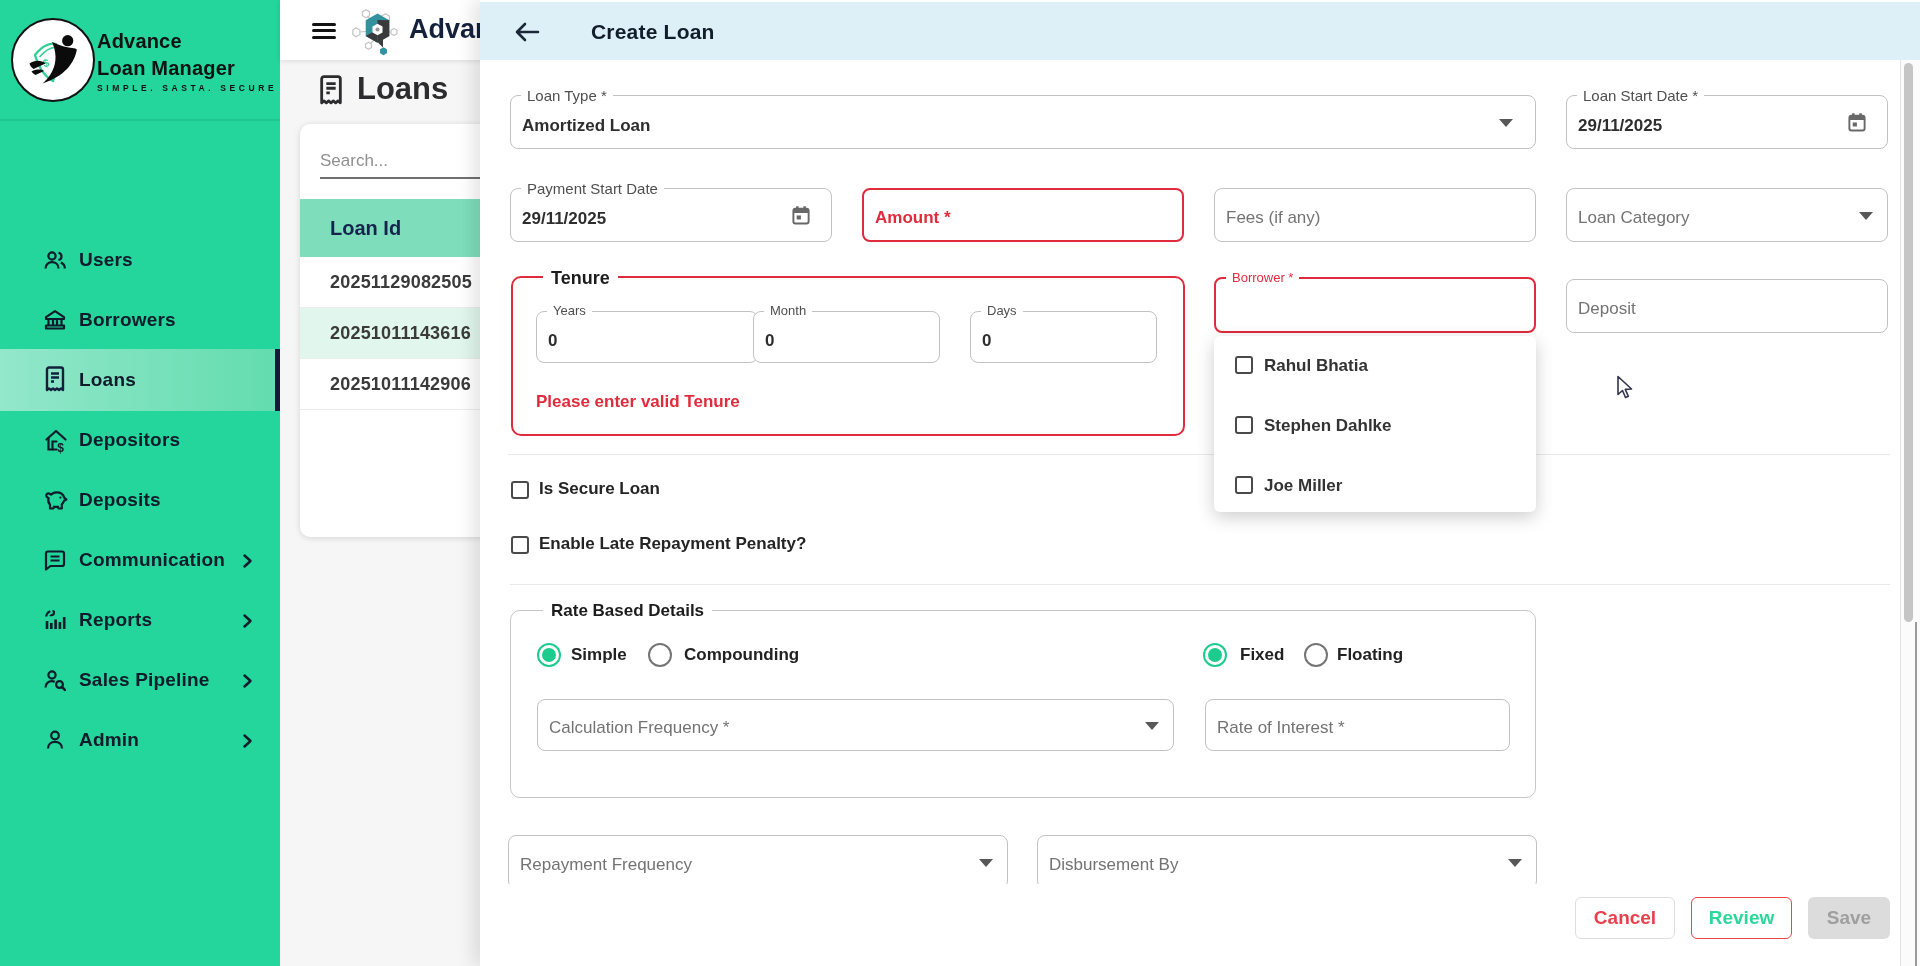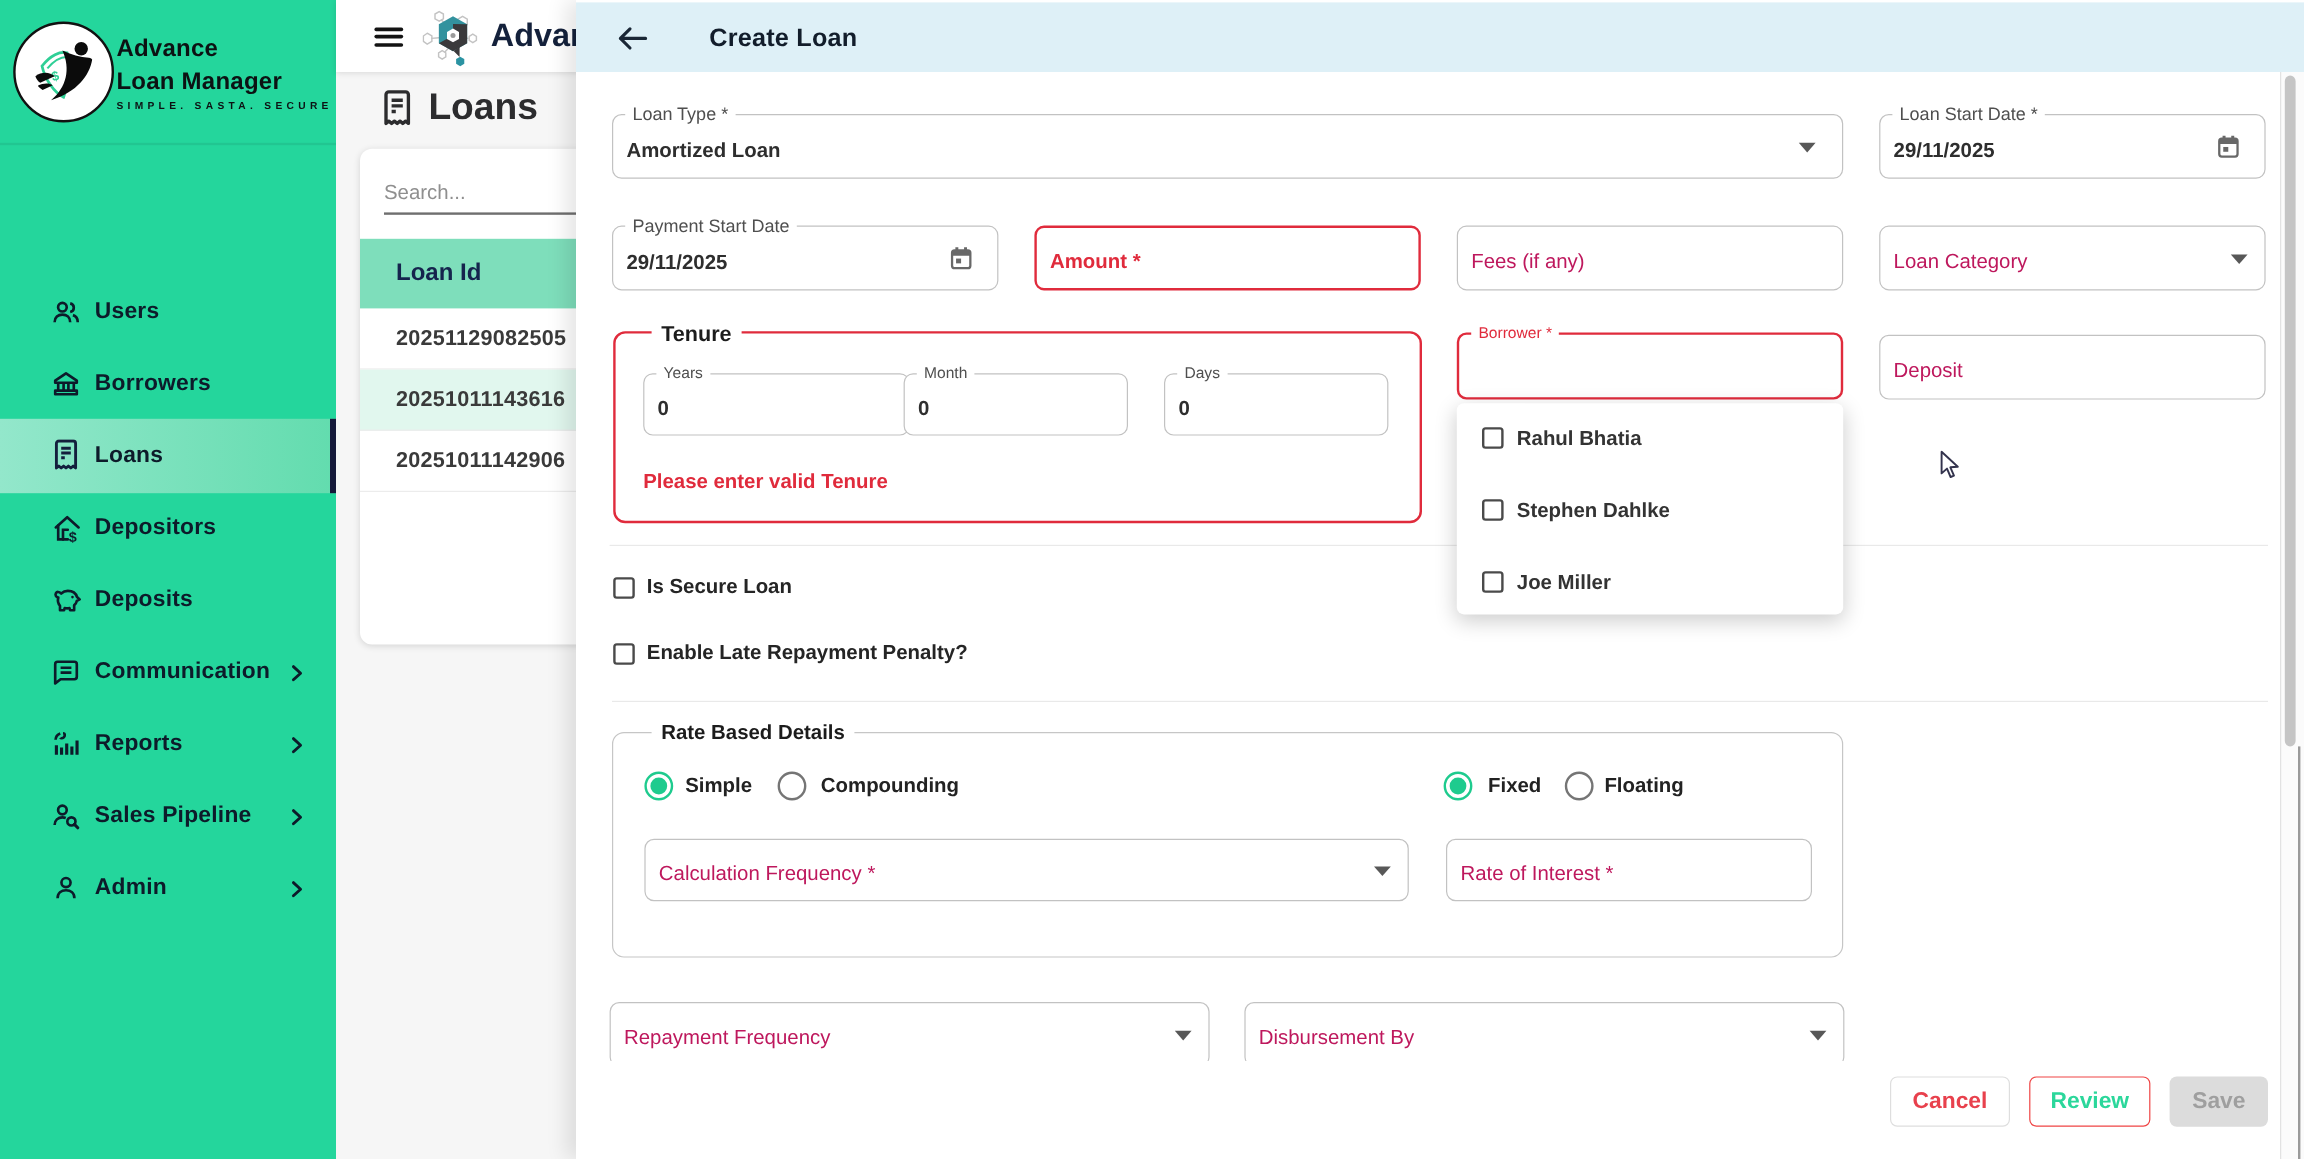--- a/index.html
+++ b/index.html
@@ -42,21 +42,21 @@
 .p-header { position:absolute; left:0; top:2px; width:100%; height:58px; background:#def0f7; }
 .p-title { position:absolute; left:83px; top:18px; font-size:21px; font-weight:700; color:#121d2b; letter-spacing:.2px;margin-left:28px; }
 
 
 .fld { position:absolute; background:#fff; border:1px solid #c2c2c2; border-radius:8px; }
 .fld.red { border:2px solid #e02b3c; }
 .flabel { position:absolute; top:-9px; left:10px; background:#fff; padding:0 6px; font-size:15px; color:#4f4f4f; white-space:nowrap; }
 .flabel.sm { font-size:13px; }
 .flabel.redt { color:#e02b3c; }
 .fval { position:absolute; left:11px; top:calc(50% + 4px); transform:translateY(-50%); font-size:17px; font-weight:600; color:#2e2e2e; white-space:nowrap; }
-.fph { position:absolute; left:11px; top:calc(50% + 3px); transform:translateY(-50%); font-size:17px; color:#be185d; white-space:nowrap; }
+.fph { position:absolute; left:11px; top:calc(50% + 3px); transform:translateY(-50%); font-size:17px; color:#737373; white-space:nowrap; }
 .fph.redt { color:#e02b3c; font-weight:600; }
 .caret { position:absolute; right:14px; top:50%; margin-top:-3px; width:0; height:0; border-left:7px solid transparent; border-right:7px solid transparent; border-top:8px solid #585858; }
 .calic { position:absolute; right:20px; top:50%; transform:translateY(-50%); width:20px; height:20px; }
 
 .fieldset { position:absolute; border-radius:10px; }
 .legend { position:absolute; top:-10px; background:#fff; padding:0 8px; font-weight:700; white-space:nowrap; }
 
 .cb { position:absolute; width:18px; height:18px; border:2px solid #4a4a4a; border-radius:3px; background:#fff; }
 .cblabel { position:absolute; font-size:17px; font-weight:600; color:#252525; white-space:nowrap; }
 

